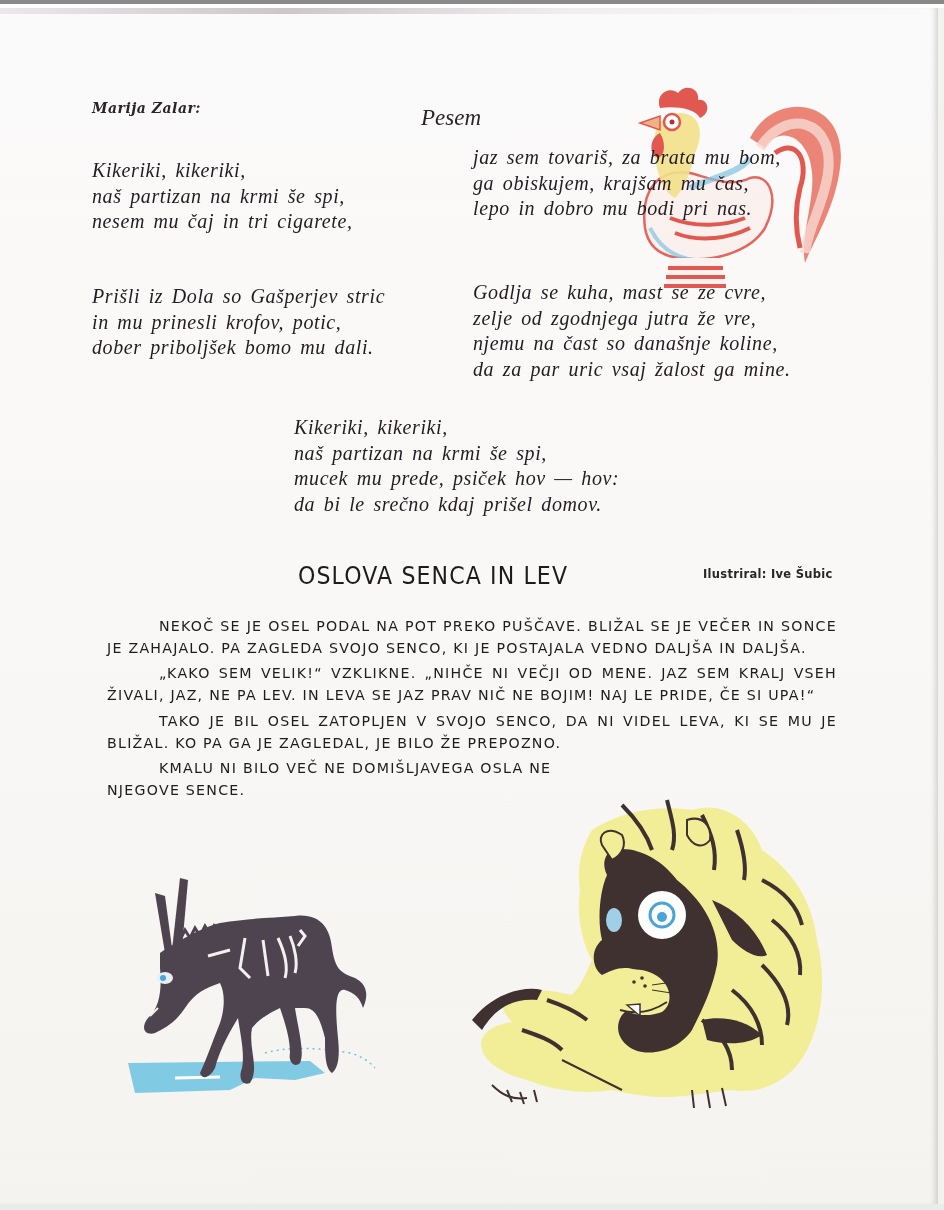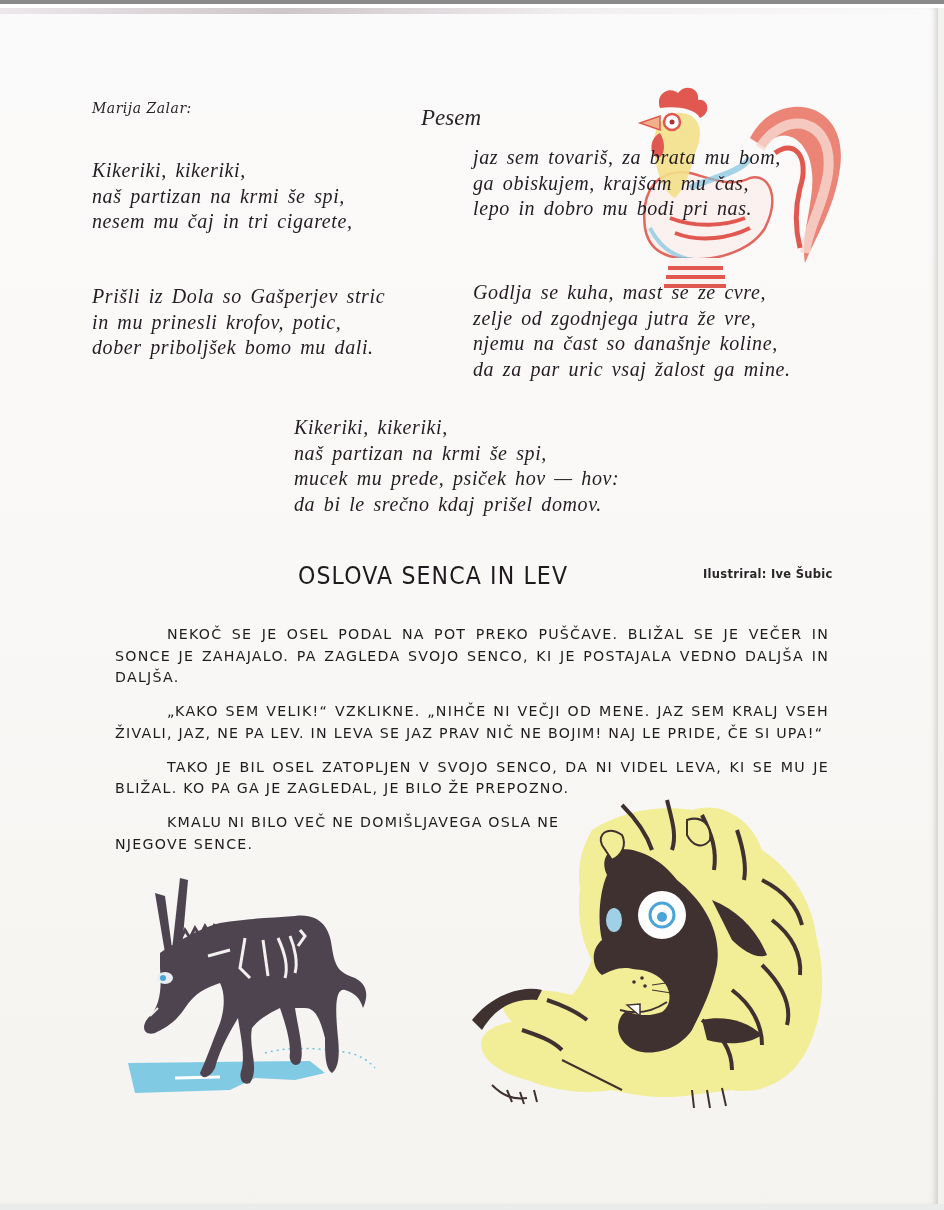--- a/index.html
+++ b/index.html
@@ -16,21 +16,21 @@
     background: linear-gradient(180deg, #fbfafa 0%, #f9f8f6 50%, #f4f3f0 100%);
     box-shadow: inset -6px 0 6px -4px rgba(0,0,0,0.18);
   }
   .page-edge { position:absolute; left:0; top:8px; width:944px; height:6px;
     background: linear-gradient(90deg, rgba(200,190,200,0.3), rgba(120,100,110,0.35) 30%, rgba(200,190,200,0.2) 60%, rgba(0,0,0,0)); }
   .bottombar { position:absolute; left:0; top:1204px; width:944px; height:6px; background:#e9ecea; }
 
   .author {
     position: absolute; left: 92px; top: 100px;
     font-family: "DejaVu Serif", serif; font-style: italic;
-    font-size: 14px; color: #2a2328; letter-spacing: 0.5px;
+    font-size: 14px; color: #2a2328; letter-spacing: 0.5px; font-weight: bold;
   }
   .poem-title {
     position: absolute; left: 421px; top: 105px;
     font-family: "Liberation Serif", serif; font-style: italic;
     font-size: 23px; color: #2a2328;
   }
   .stanza {
     position: absolute;
     font-family: "Liberation Serif", serif; font-style: italic;
     font-size: 20px; line-height: 25.5px; color: #221c22;
@@ -53,21 +53,21 @@
     position: absolute; left: 703px; top: 567px;
     font-family: "DejaVu Sans", sans-serif; font-weight: bold;
     font-size: 11.5px; color: #2a2528; letter-spacing: 0.3px;
   }
   .story {
     position: absolute; left: 103px; top: 612px; width: 738px;
     font-family: "DejaVu Sans", sans-serif;
     font-size: 14.2px; line-height: 21.7px; color: #1f1b1f;
     letter-spacing: 1.25px; text-align: justify;
   }
-  .story p { margin: 12px; text-indent: 52px; }
+  .story p { margin: 4px; text-indent: 52px; }
   .story .last { width: 470px; text-align: left; }
 
   .illus { position: absolute; }
   .rooster { left: 600px; top: 78px; width: 250px; height: 220px; z-index: 2; }
   .donkey { left: 120px; top: 868px; width: 320px; height: 240px; }
   .lion { left: 462px; top: 790px; width: 380px; height: 330px; }
 </style>
 </head>
 <body>
 

